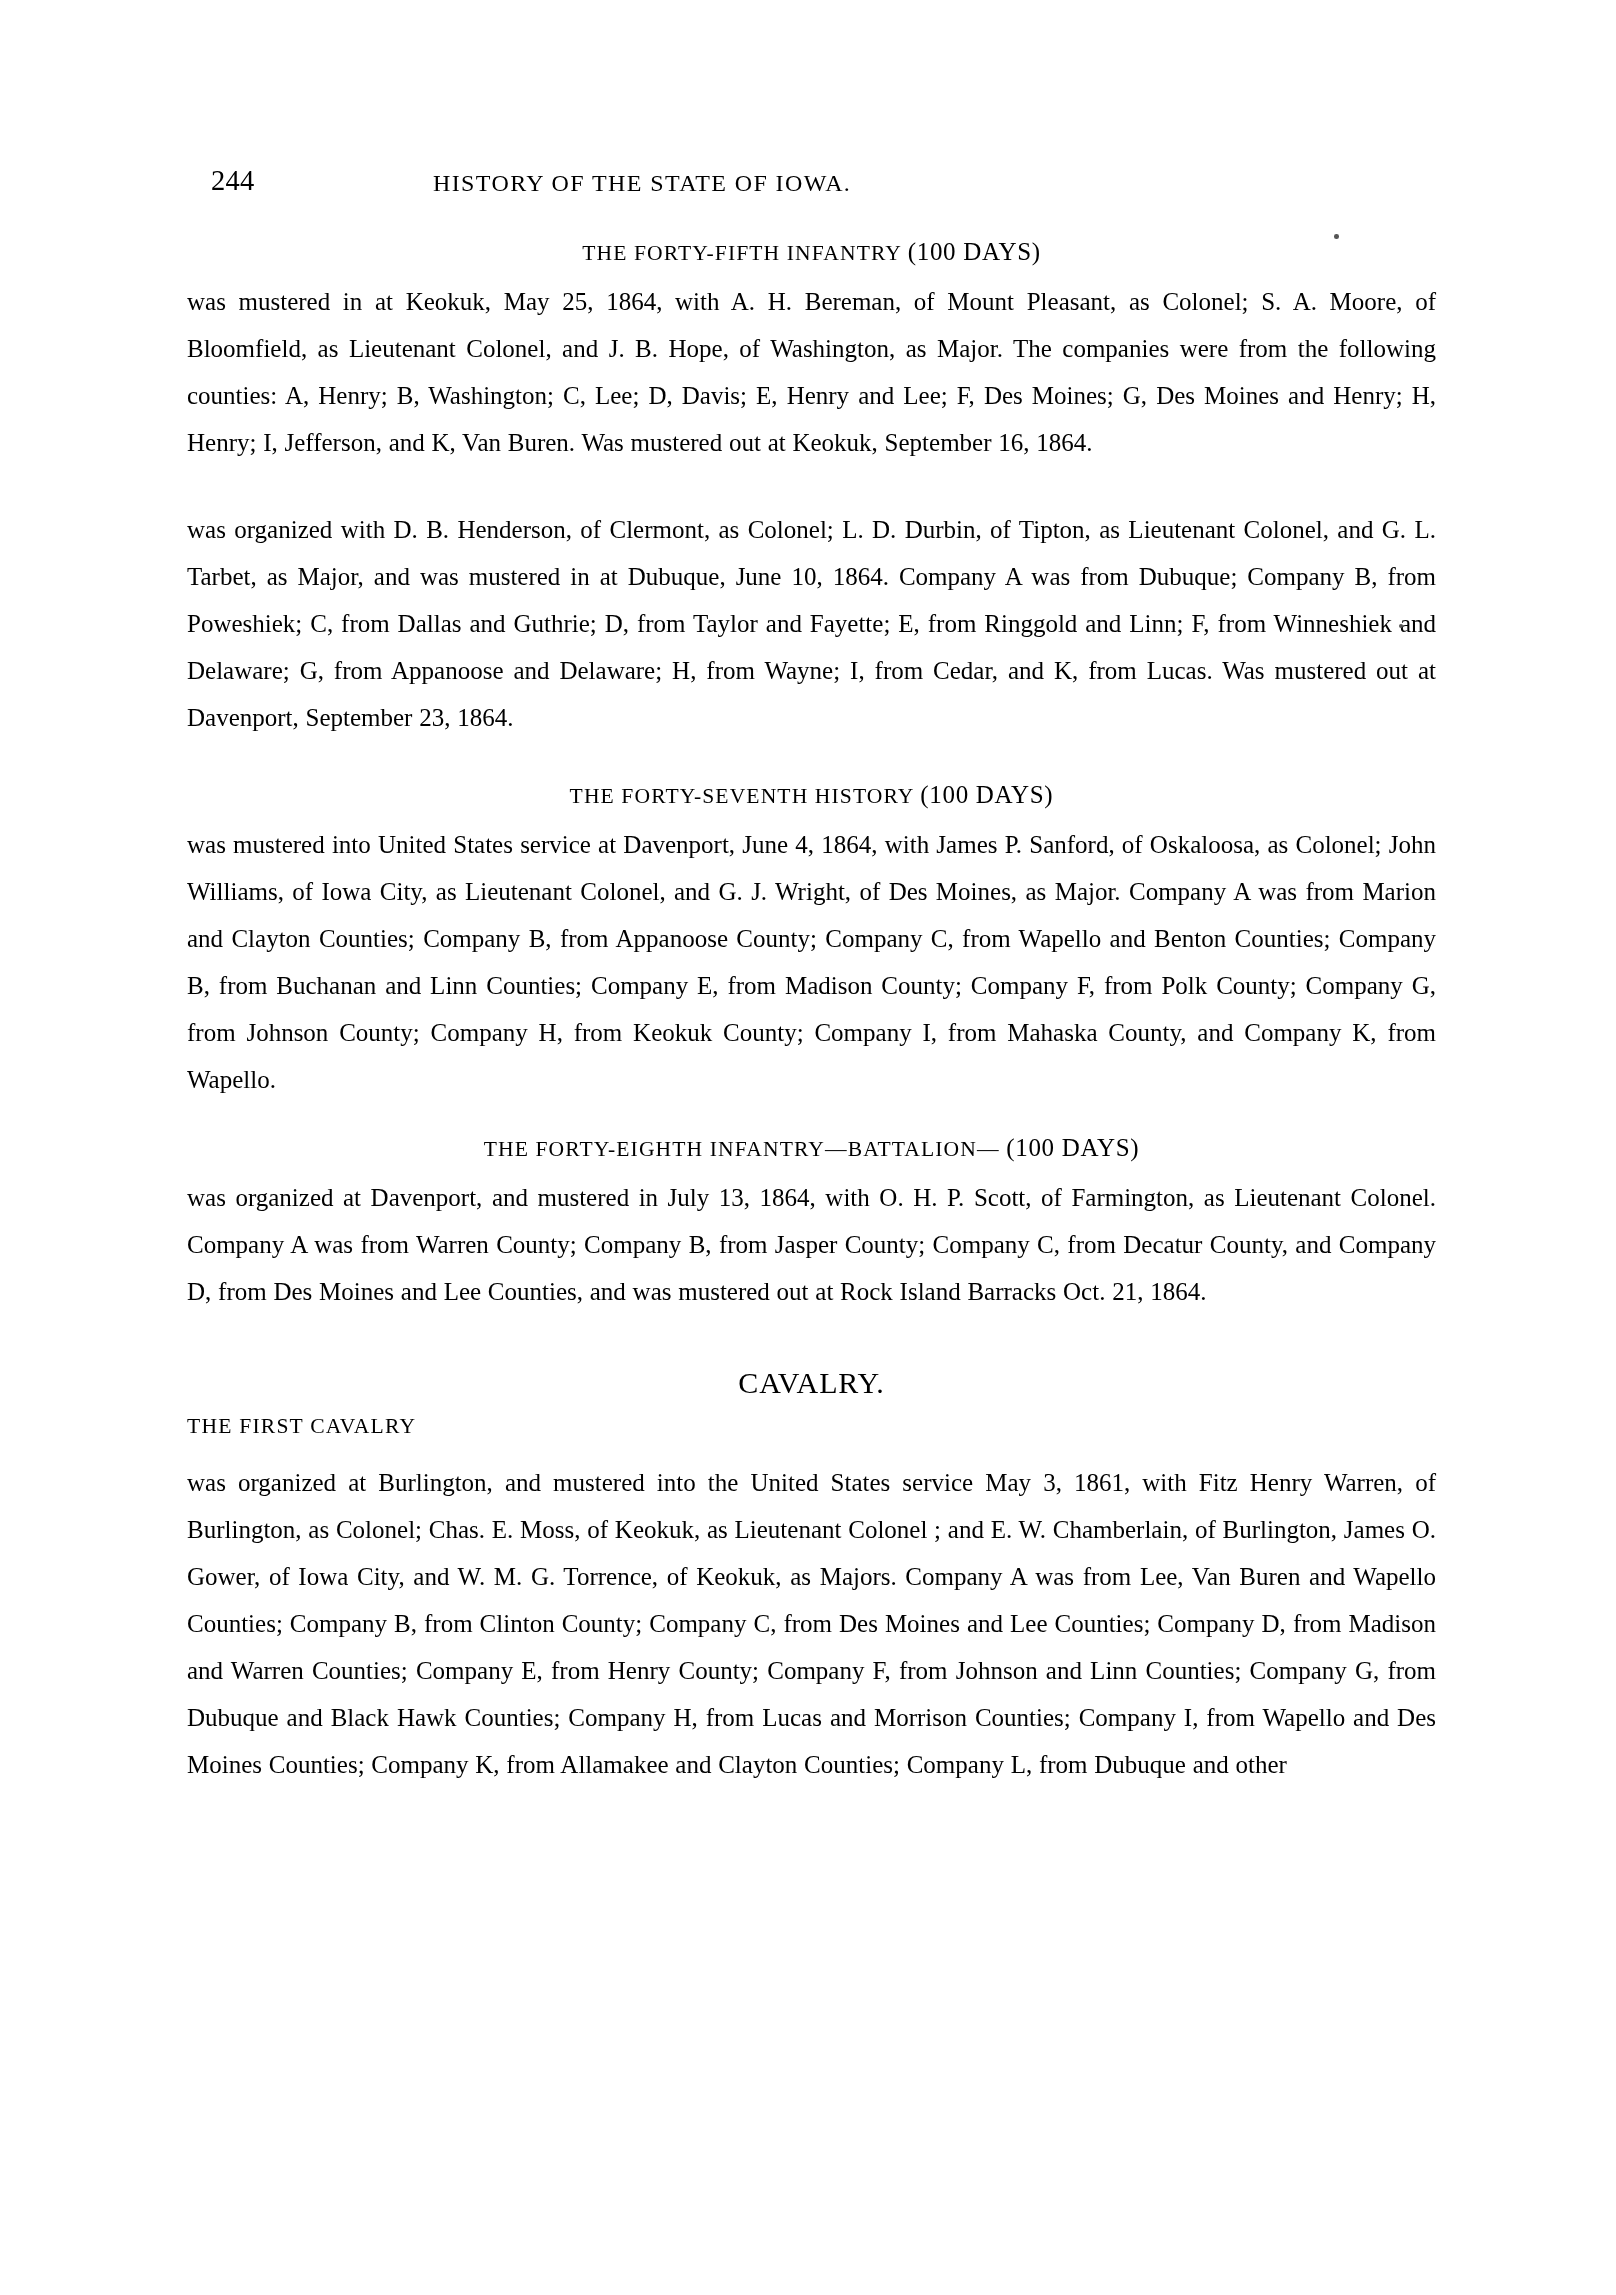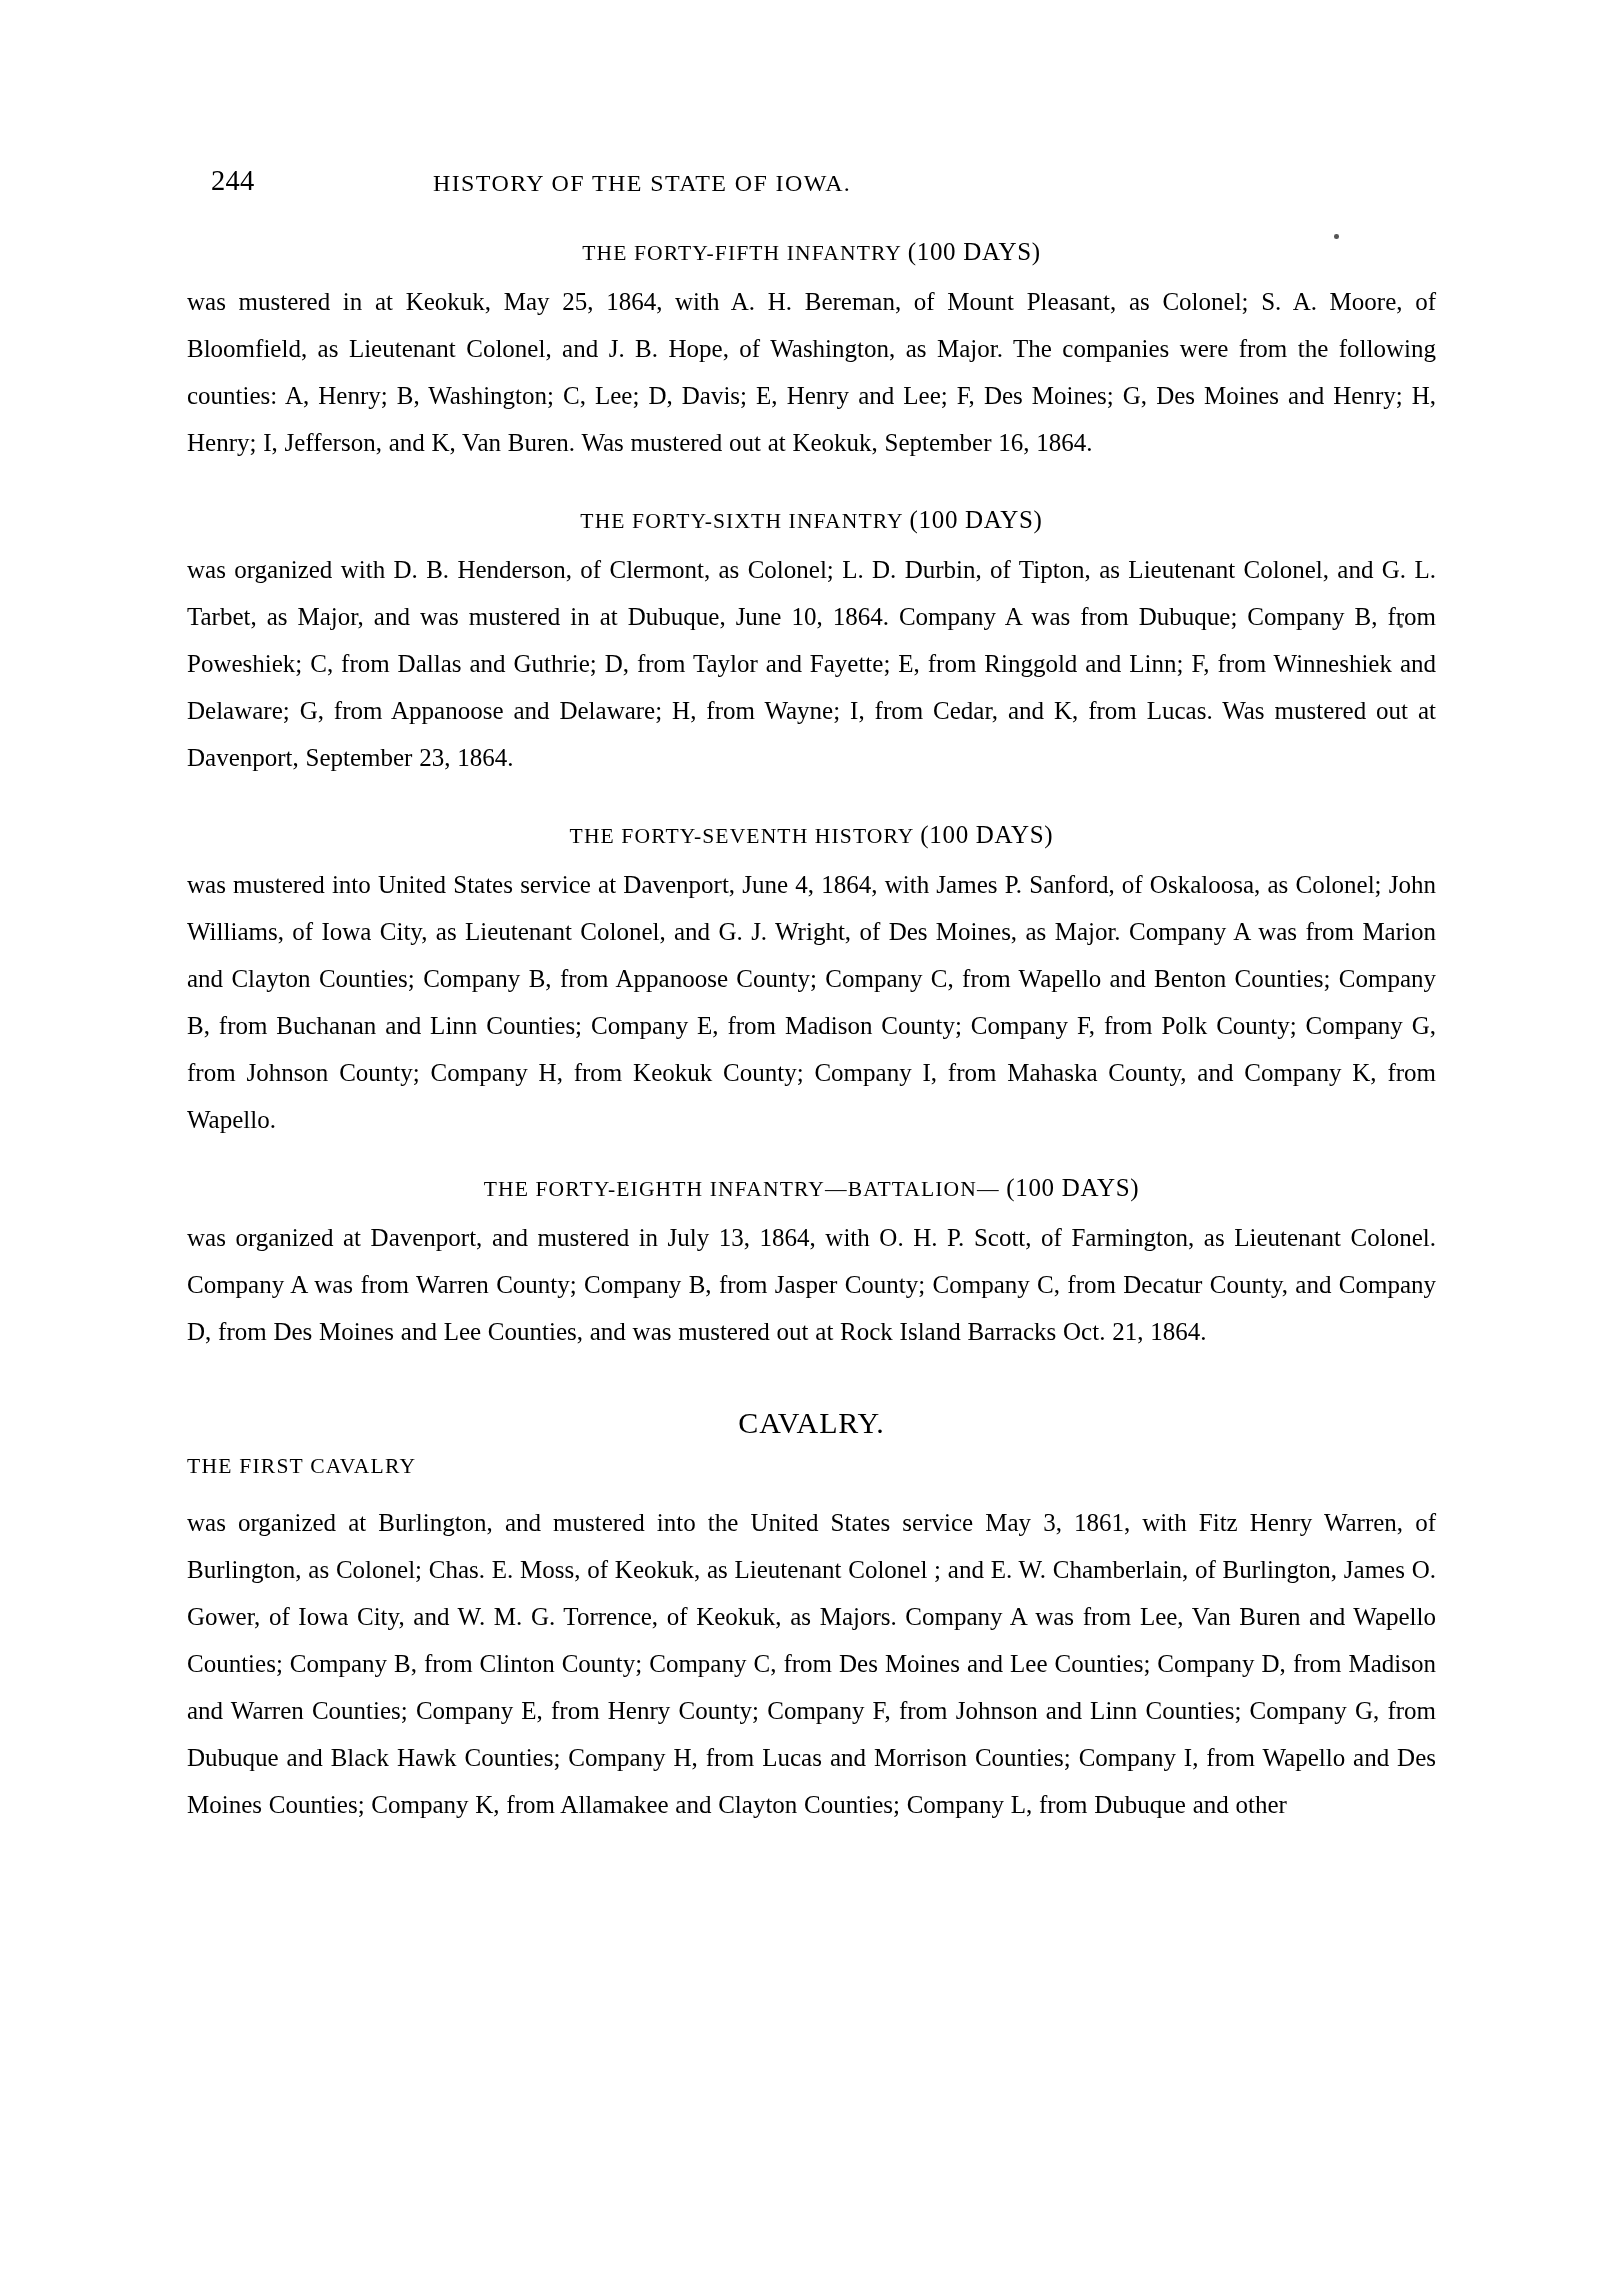--- a/index.html
+++ b/index.html
@@ -113,24 +113,20 @@
     </div>
 
     <div class="sec-head">
       <span>THE FORTY-FIFTH INFANTRY</span>
       <span class="lg">(100 DAYS)</span>
     </div>
     <p class="body">was mustered in at Keokuk, May 25, 1864, with A. H. Bereman, of Mount Pleasant, as Colonel; S. A. Moore, of Bloomfield, as Lieutenant Colonel, and J. B. Hope, of Washington, as Major. The companies were from the following counties: A, Henry; B, Washington; C, Lee; D, Davis; E, Henry and Lee; F, Des Moines; G, Des Moines and Henry; H, Henry; I, Jefferson, and K, Van Buren. Was mustered out at Keokuk, September 16, 1864.</p>
 
     <div class="gap-md"></div>
 
-    <div class="sec-head">
-      <span>THE FORTY-SIXTH INFANTRY</span>
-      <span class="lg">(100 DAYS)</span>
-    </div>
     <p class="body">was organized with D. B. Henderson, of Clermont, as Colonel; L. D. Durbin, of Tipton, as Lieutenant Colonel, and G. L. Tarbet, as Major, and was mustered in at Dubuque, June 10, 1864. Company A was from Dubuque; Company B, from Poweshiek; C, from Dallas and Guthrie; D, from Taylor and Fayette; E, from Ringgold and Linn; F, from Winneshiek and Delaware; G, from Appanoose and Delaware; H, from Wayne; I, from Cedar, and K, from Lucas. Was mustered out at Davenport, September 23, 1864.</p>
 
     <div class="gap-md"></div>
 
     <div class="sec-head">
       <span>THE FORTY-SEVENTH HISTORY</span>
       <span class="lg">(100 DAYS)</span>
     </div>
     <p class="body">was mustered into United States service at Davenport, June 4, 1864, with James P. Sanford, of Oskaloosa, as Colonel; John Williams, of Iowa City, as Lieutenant Colonel, and G. J. Wright, of Des Moines, as Major. Company A was from Marion and Clayton Counties; Company B, from Appanoose County; Company C, from Wapello and Benton Counties; Company B, from Buchanan and Linn Counties; Company E, from Madison County; Company F, from Polk County; Company G, from Johnson County; Company H, from Keokuk County; Company I, from Mahaska County, and Company K, from Wapello.</p>
 

